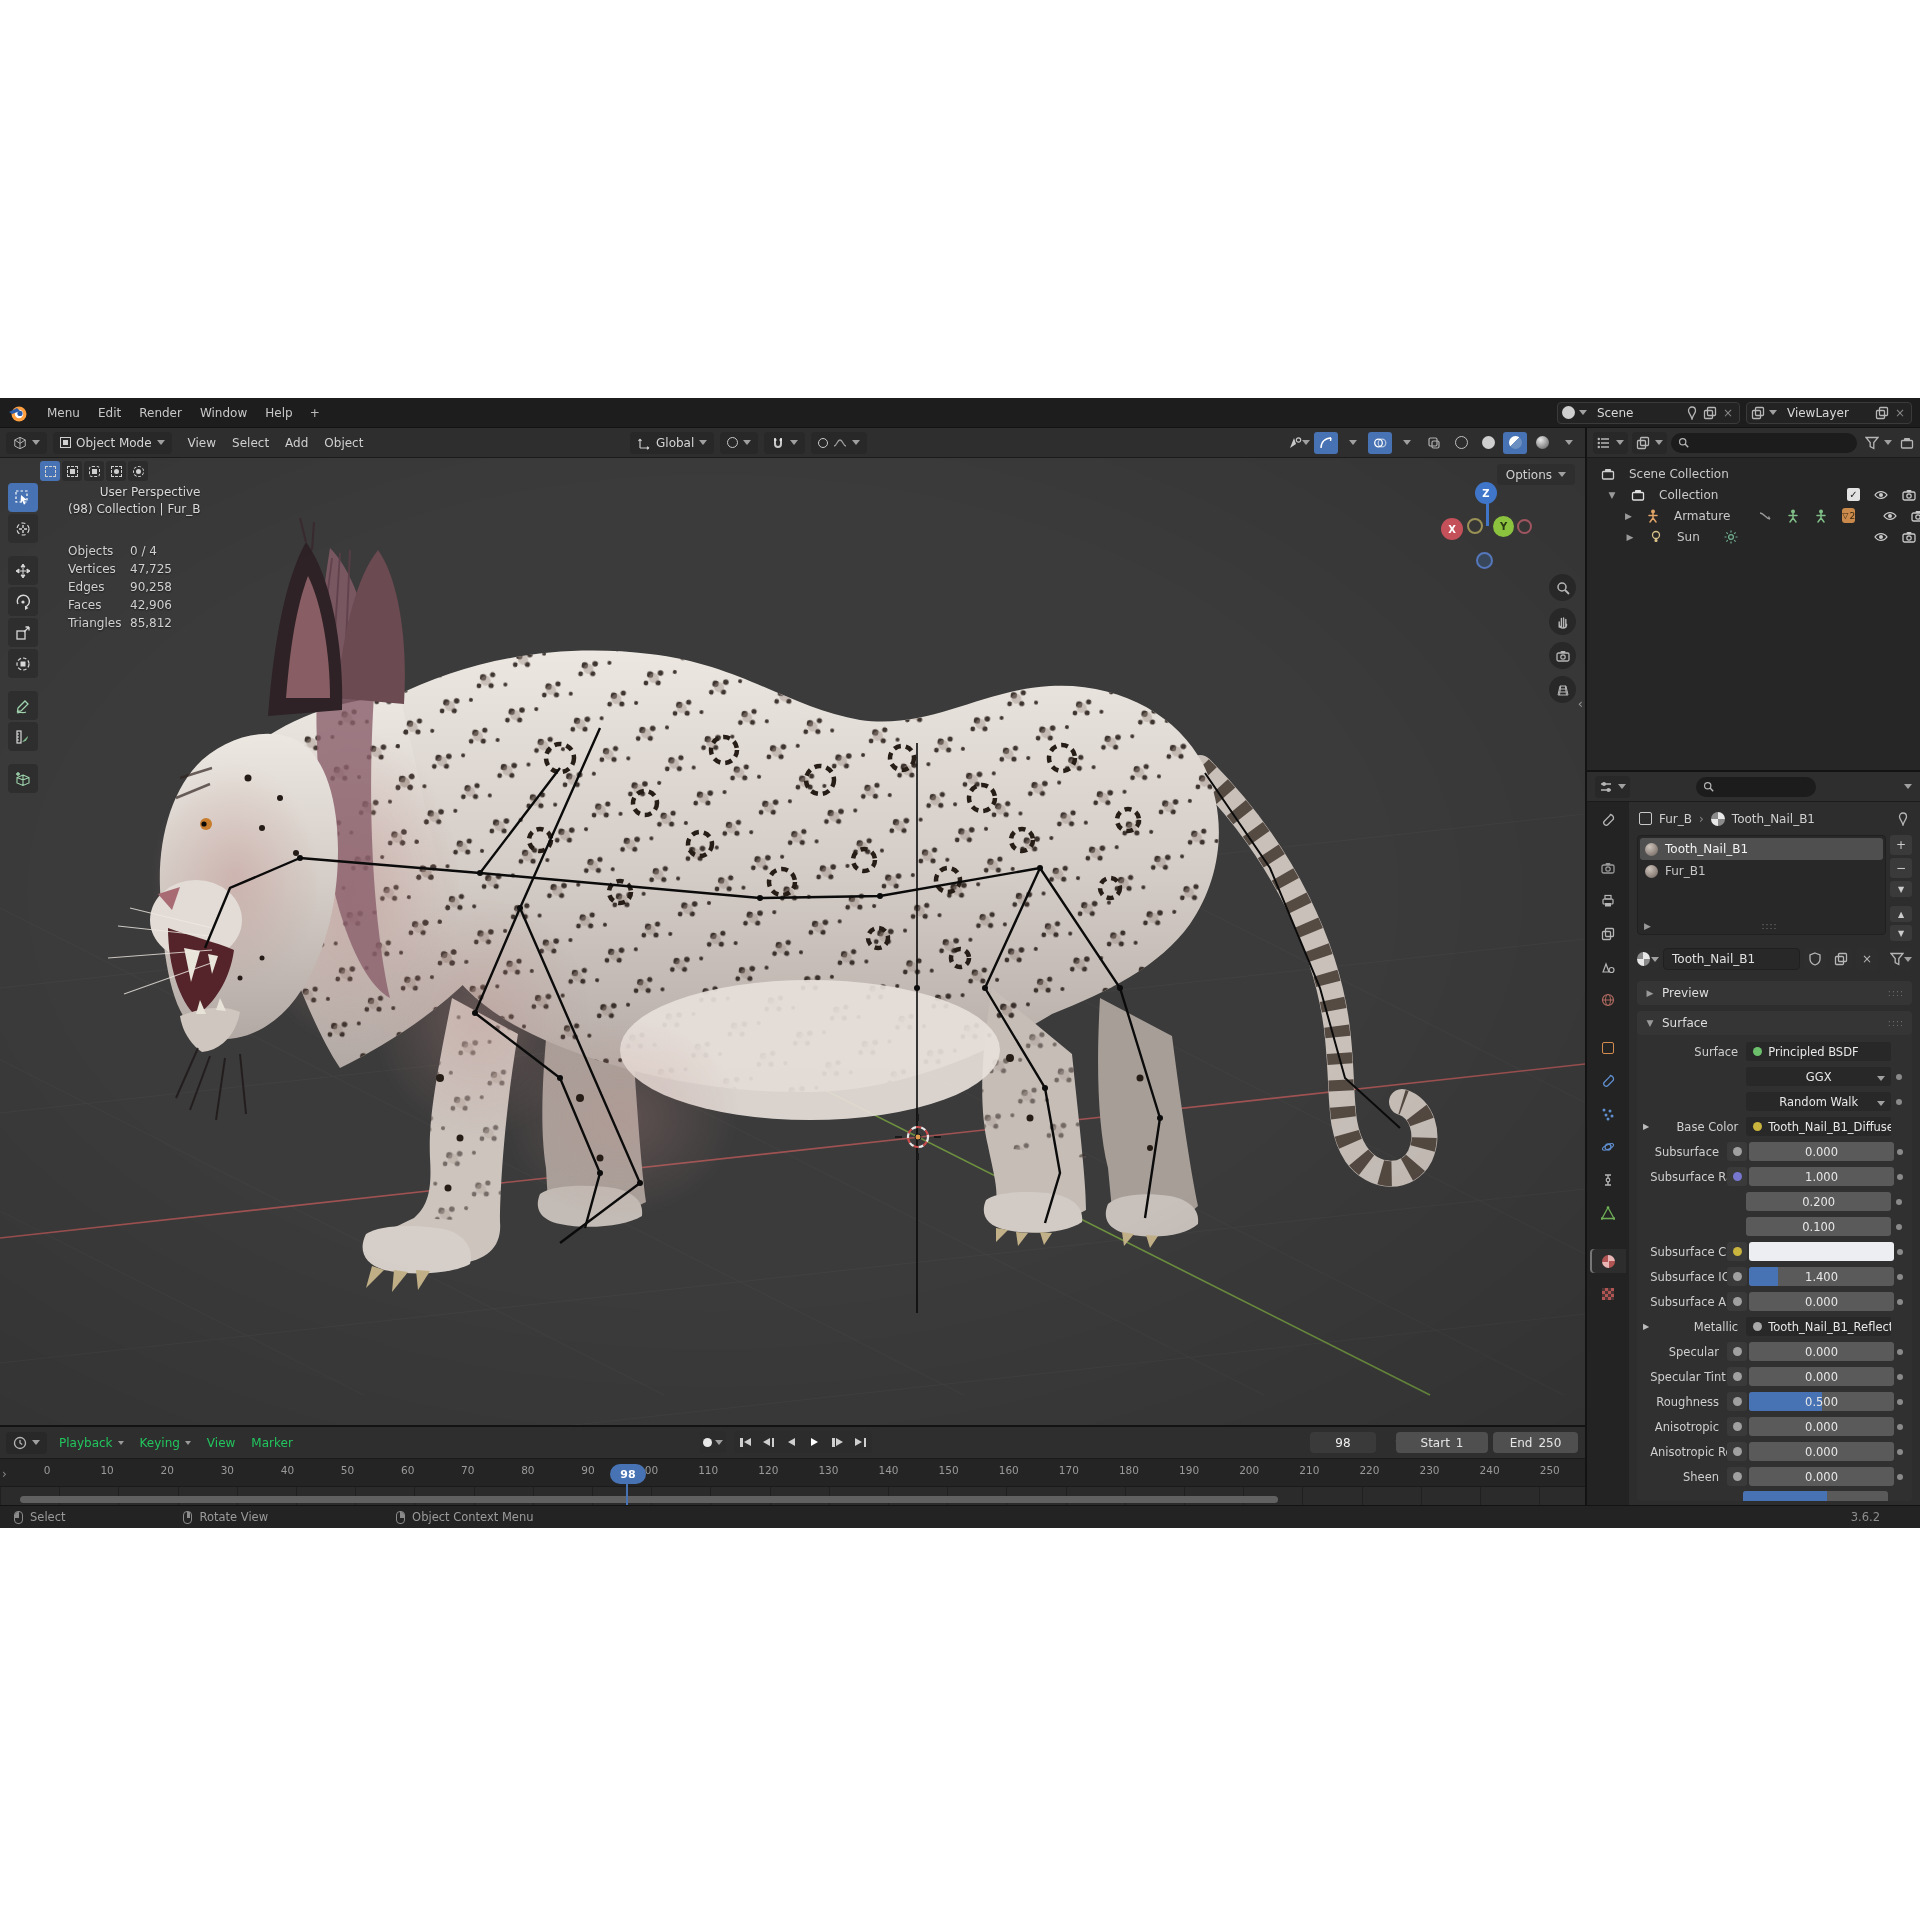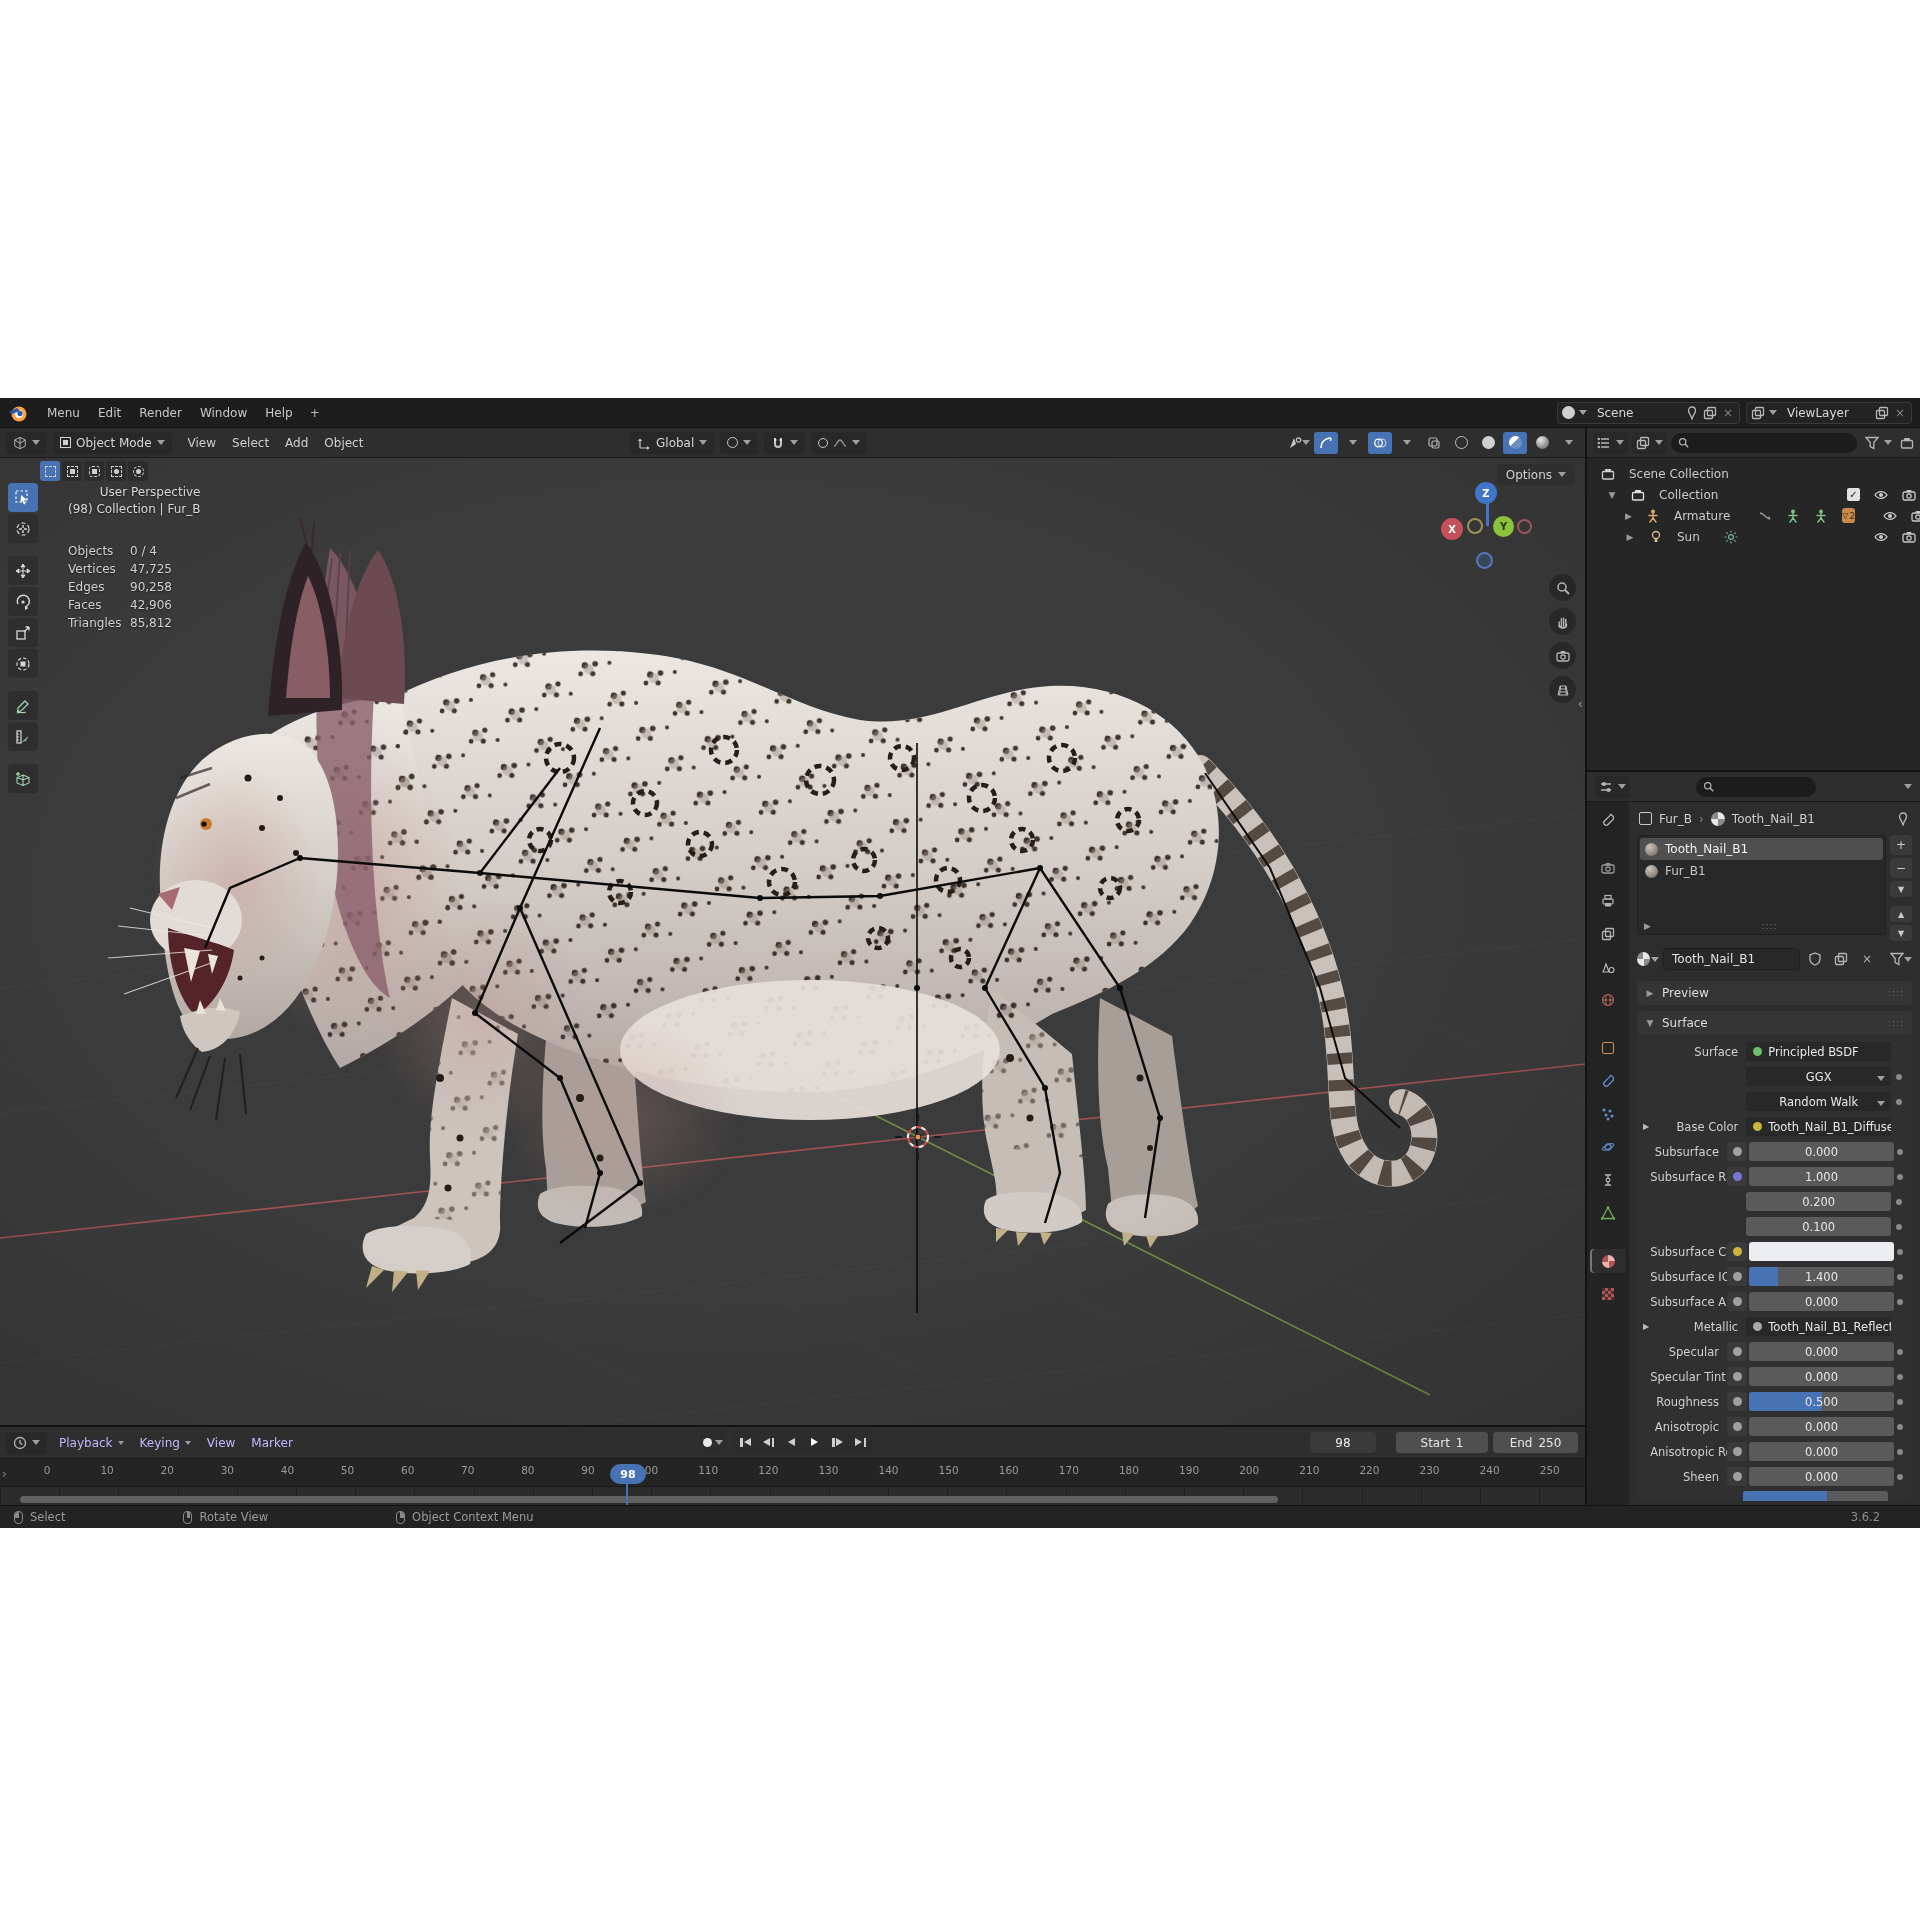--- a/index.html
+++ b/index.html
@@ -67,21 +67,21 @@
   .gball{position:absolute;border-radius:50%;display:flex;align-items:center;justify-content:center;font-size:10px;font-weight:bold;}
   .gstick{position:absolute;left:49px;top:22px;width:3px;height:24px;background:#3f76c9;}
   .navbtns{position:absolute;right:8px;z-index:6;width:28px;top:146px;display:flex;flex-direction:column;gap:7px;}
   .navb{width:27px;height:27px;border-radius:50%;background:rgba(35,35,35,.75);display:flex;align-items:center;justify-content:center;color:#d5d5d5;}
   .rgnarrow{position:absolute;top:268px;right:2px;color:#9a9a9a;font-size:13px;z-index:6;}
 
   
   .timeline{height:80px;background:#262626;border-top:2px solid #131313;position:relative;}
   .tlheader{height:32px;background:#2e2e2e;display:flex;align-items:center;padding:0 6px;border-bottom:1px solid #1b1b1b;}
   .tlmenus{display:flex;align-items:center;}
-  .tlmenus .menu{padding:3px 8px;color:#c4b5fd;display:flex;align-items:center;gap:5px;}
+  .tlmenus .menu{padding:3px 8px;color:#22c55e;display:flex;align-items:center;gap:5px;}
   .tlmenus .menu:nth-of-type(-n+2)::after{content:'';width:0;height:0;border-left:3.5px solid transparent;border-right:3.5px solid transparent;border-top:4px solid #9a9a9a;}
   .transport{position:absolute;left:700px;top:4px;display:flex;align-items:center;gap:8px;}
   .recbtn{width:26px;height:22px;background:#2c2c2c;border-radius:3px;display:flex;align-items:center;justify-content:center;gap:3px;}
   .dotc{width:9px;height:9px;border-radius:50%;background:#e8e8e8;}
   .tpgroup{display:flex;background:#2c2c2c;border-radius:4px;}
   .tpb{width:23px;height:22px;display:flex;align-items:center;justify-content:center;gap:1.5px;}
   .tri{width:0;height:0;border-top:4.5px solid transparent;border-bottom:4.5px solid transparent;}
   .tri.r{border-left:7px solid #cfcfcf;}
   .tri.l{border-right:7px solid #cfcfcf;}
   .bar{width:2.5px;height:9px;background:#cfcfcf;}

